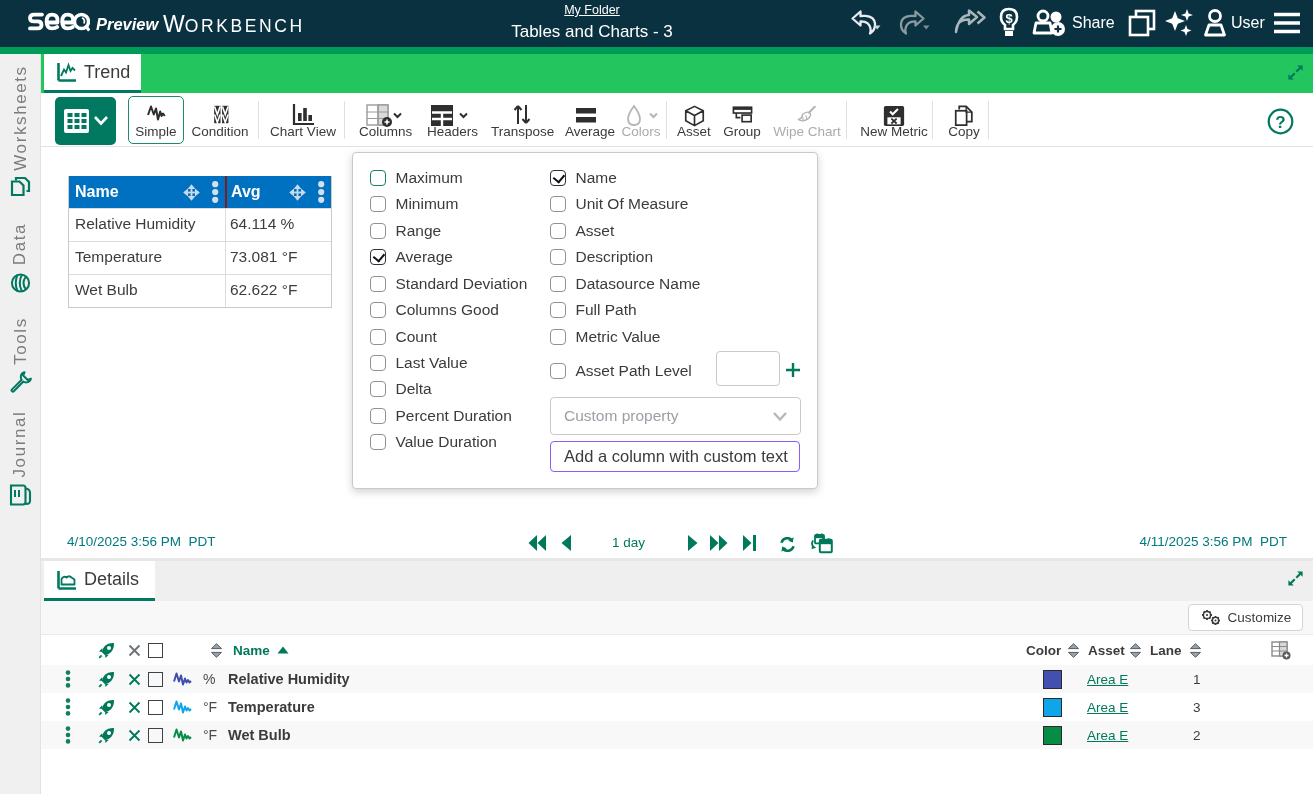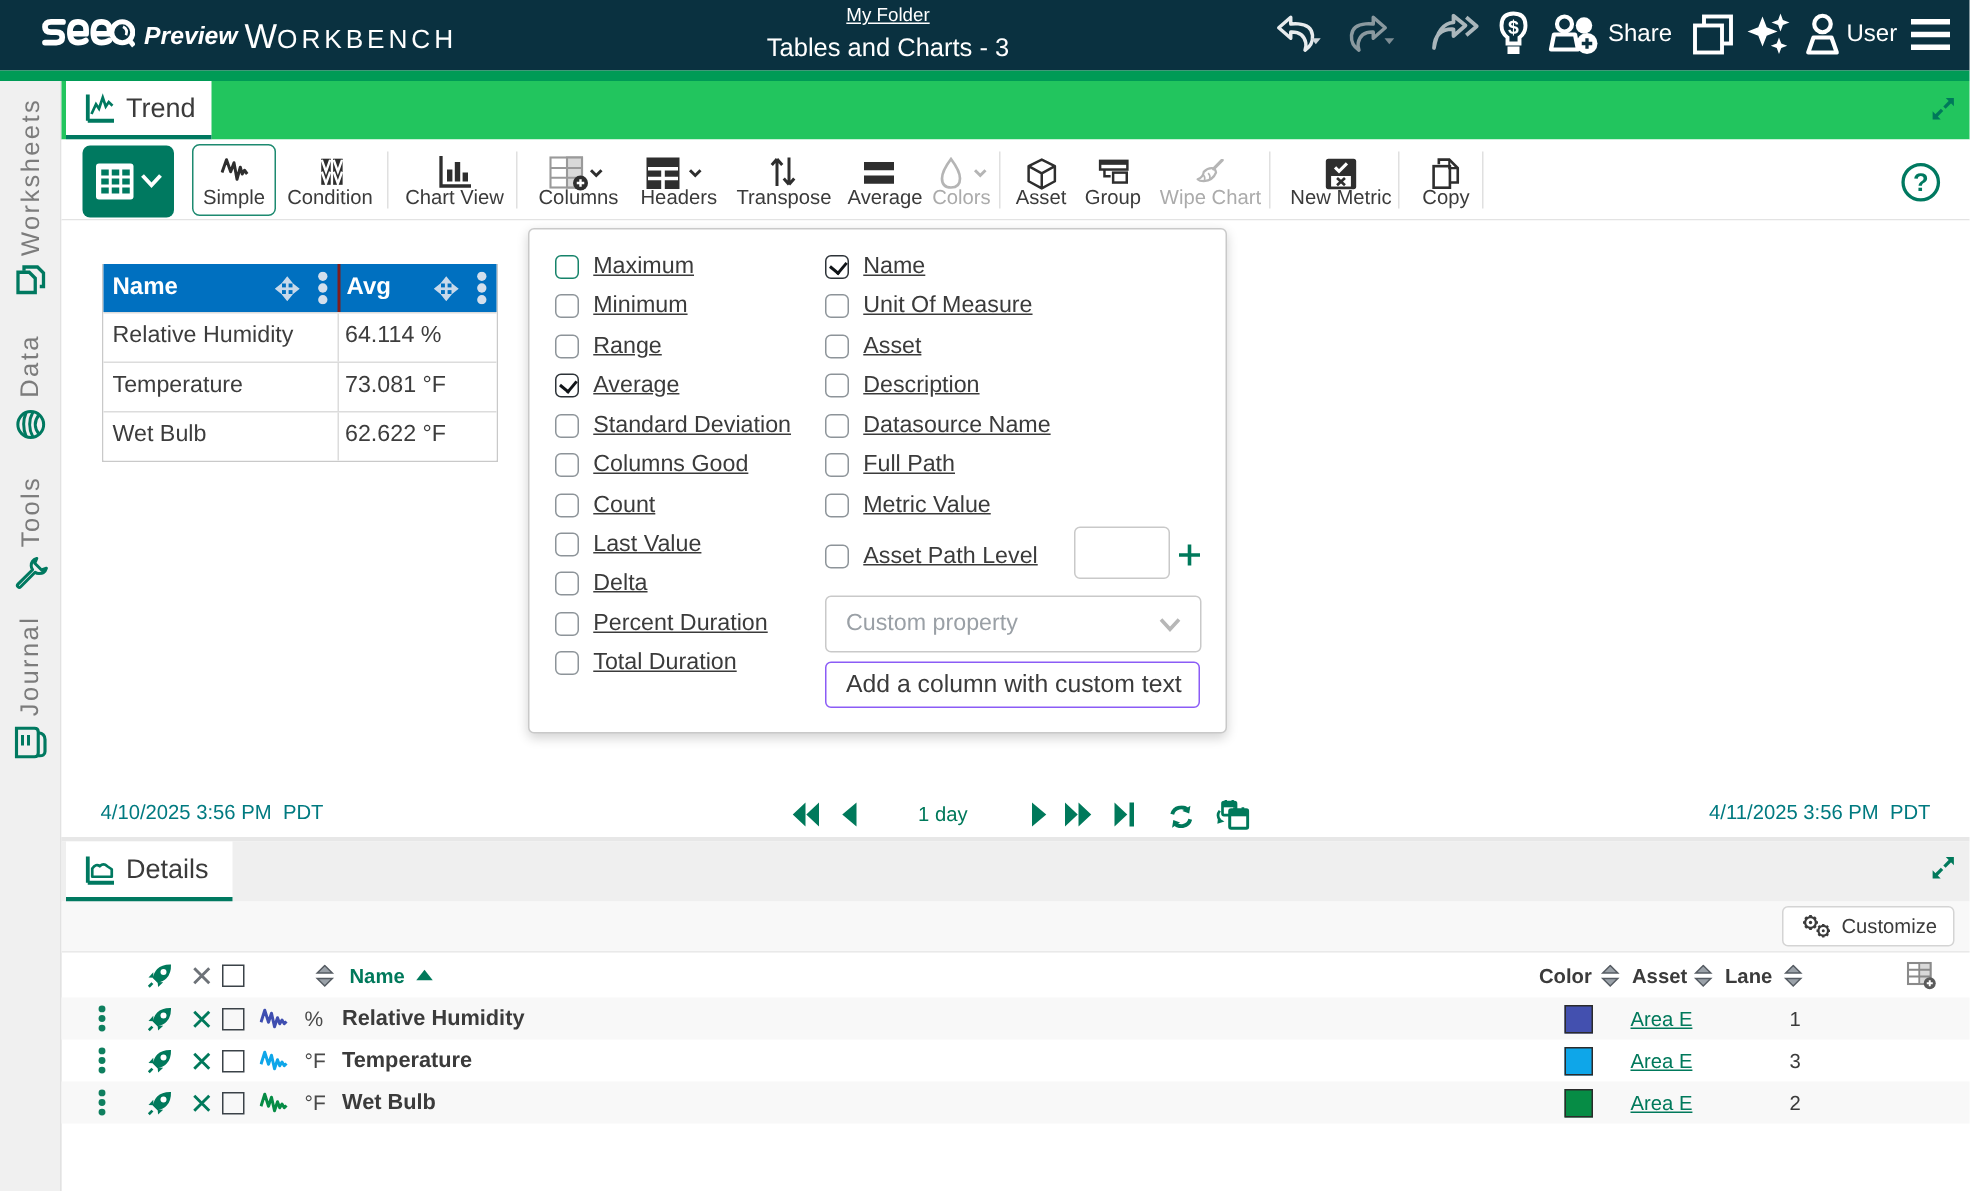--- a/index.html
+++ b/index.html
@@ -33,21 +33,21 @@
 #dtable .hrow .c1, #dtable .hrow .c2 { height:32px; padding-top:7px; }
 #dtable .hrow .c2 { border-left:2px solid #7f1d1d; }
 #dtable .row > div { height:32px; }
 
 #panel { position:absolute; left:311px; top:5px; width:466px; height:337px; background:#fff; border:1px solid #c9c9c9; border-radius:4px; box-shadow:0 3px 8px rgba(0,0,0,0.18); }
 .cbrow { position:absolute; height:20px; display:flex; align-items:center; }
 .cb { width:16px; height:16px; border:1.5px solid #8d9499; border-radius:4px; background:#fff; position:relative; flex:none; }
 .cb.teal { border-color:#16836a; }
 .cb.checked { border-color:#2d3338; }
 .cb.checked:after { content:""; position:absolute; left:3.5px; top:1px; width:5.5px; height:8px; border:solid #101418; border-width:0 2.5px 2.5px 0; transform:rotate(40deg); }
-.cblab { margin-left:9.5px; font-size:15.5px; color:#3b3b3b; white-space:nowrap;text-decoration:underline; }
+.cblab { margin-left:9.5px; font-size:15.5px; color:#3b3b3b; white-space:nowrap; }
 
 .tdate { position:absolute; bottom:9px; color:#007a80; font-size:13.5px; white-space:nowrap; }
 
 #dsep { position:absolute; left:41px; top:558px; width:1272px; height:3px; background:#e7e7e7; }
 #dtabbar { position:absolute; left:41px; top:561px; width:1272px; height:40px; background:#efefef; }
 #custstrip { position:absolute; left:41px; top:601px; width:1272px; height:34px; background:#f8f8f8; border-bottom:1px solid #e9e9e9; }
 #custbtn { position:absolute; right:10px; top:3px; width:115px; height:27px; background:#fff; border:1px solid #d4d4d4; border-radius:4px; font-size:13.5px; color:#3b3b3b; display:flex; align-items:center; justify-content:center; gap:6px; }
 #detables { position:absolute; left:41px; top:636px; width:1272px; }
 .drow { position:relative; height:28px; font-size:13.5px; color:#3b3b3b; }
 .drow.odd { background:#f8f8f8; }
@@ -419,21 +419,21 @@
     <div class="cbrow" style="left:17px; top:226px;">
         <span class="cb"></span>
         <span class="cblab">Delta</span>
       </div>
     <div class="cbrow" style="left:17px; top:253px;">
         <span class="cb"></span>
         <span class="cblab">Percent Duration</span>
       </div>
     <div class="cbrow" style="left:17px; top:279px;">
         <span class="cb"></span>
-        <span class="cblab">Total Duration</span>
+        <span class="cblab">Value Duration</span>
       </div>
 
     <div class="cbrow" style="left:197px; top:15px;">
         <span class="cb checked"></span>
         <span class="cblab">Name</span>
       </div>
     <div class="cbrow" style="left:197px; top:41px;">
         <span class="cb"></span>
         <span class="cblab">Unit Of Measure</span>
       </div>

